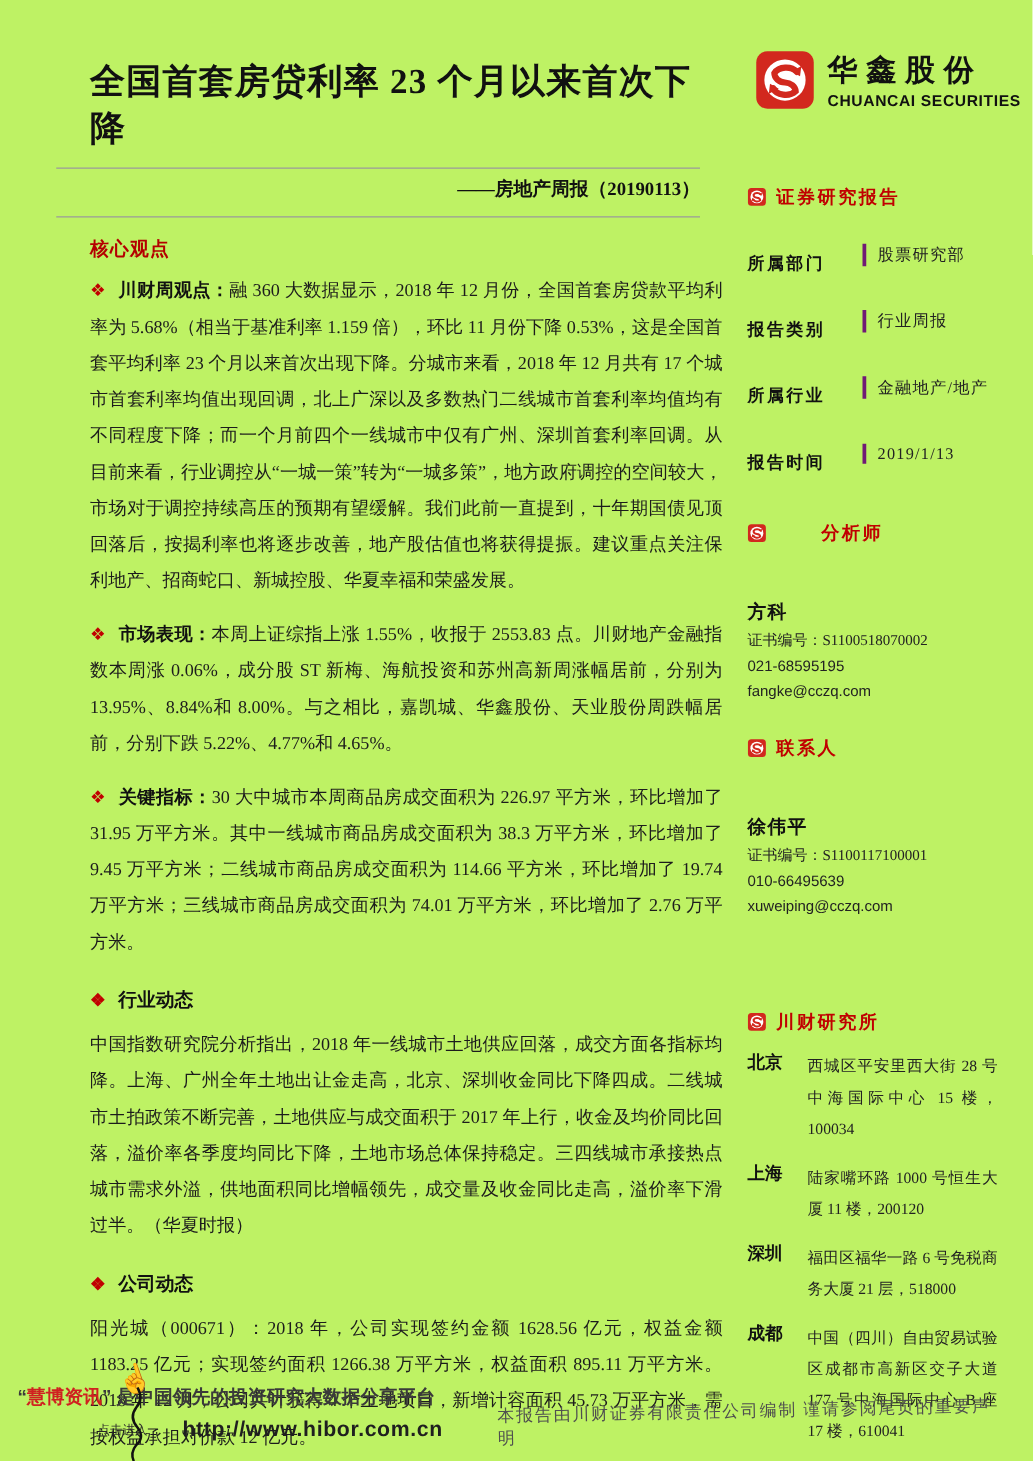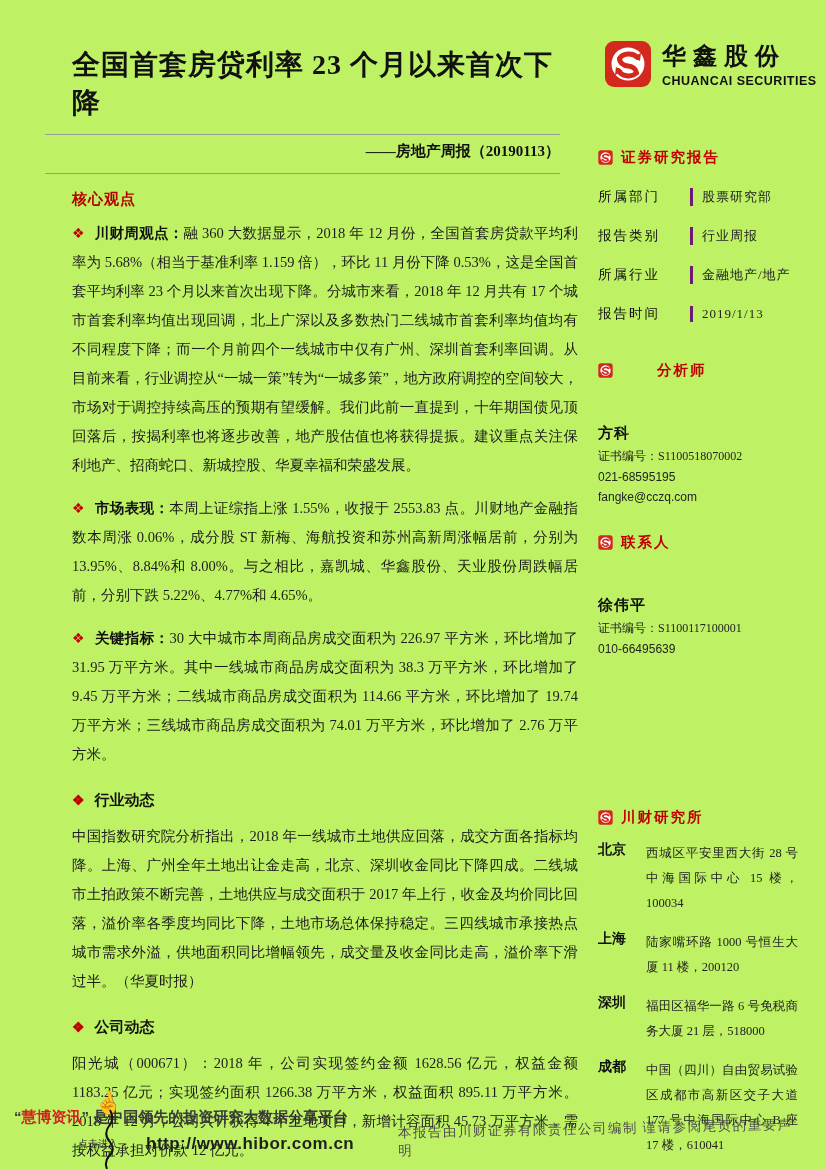--- a/index.html
+++ b/index.html
@@ -23,21 +23,21 @@
   .brand-cn{font-size:24px;font-weight:bold;color:#111;letter-spacing:7px;white-space:nowrap;}
   .brand-en{font-size:12.5px;font-weight:bold;color:#111;letter-spacing:.5px;
             font-family:"Liberation Sans","DejaVu Sans",sans-serif;white-space:nowrap;margin-top:2px;}
   
   .sidebar{position:absolute;left:598px;top:0;width:200px;}
   .sb-head{display:flex;align-items:center;font-size:14.5px;font-weight:bold;color:#c00000;letter-spacing:2px;}
   .sb-head .mini{width:15px;height:15px;margin-right:8px;flex:0 0 15px;}
   .sb-report{margin-top:148px;}
   .meta{margin-top:10px;}
   .meta-row{display:flex;align-items:center;margin-top:21px;}
-  .meta-label{width:92px;font-size:13.5px;font-weight:normal;letter-spacing:2px;color:#111;}
+  .meta-label{width:92px;font-size:13.5px;font-weight:bold;letter-spacing:2px;color:#111;margin-top:14px;}
   .meta-value{font-size:13px;color:#222;border-left:3px solid #701a75;padding-left:9px;letter-spacing:1px;}
   .sb-analyst{margin-top:38px;gap:36px;}
   .person{margin-top:22px;}
   .person-name{font-size:15px;font-weight:bold;color:#111;letter-spacing:1px;margin-top:44px;}
   .person-line{font-size:12px;color:#222;line-height:20px;font-family:"Liberation Sans","DejaVu Sans",sans-serif;}
   .person-cert{font-size:12px;color:#222;line-height:22px;margin-top:2px;}
   .sb-inst{position:absolute;left:0;top:808px;width:200px;}
   .office{display:flex;margin-top:14px;}
   .office-city{width:34px;flex:0 0 34px;font-size:14px;font-weight:bold;color:#111;margin-right:14px;}
   .office-addr{font-size:12.5px;line-height:25px;color:#222;text-align:justify;}
@@ -159,20 +159,21 @@
     <div class="sb-head" style="margin-top:26px;">
       <svg class="mini" viewBox="0 0 48 48">
           <use href="#cc-logo"></use>
         </svg>
       <span>联系人</span>
     </div>
     <div class="person">
       <div class="person-name">徐伟平</div>
       <div class="person-cert">证书编号：S1100117100001</div>
       <div class="person-line">010-66495639</div>
+      <div class="person-line">xuweiping@cczq.com</div>
     </div>
 
     <div class="sb-inst">
       <div class="sb-head">
         <svg class="mini" viewBox="0 0 48 48">
             <use href="#cc-logo"></use>
           </svg>
         <span>川财研究所</span>
       </div>
       <div class="office">

